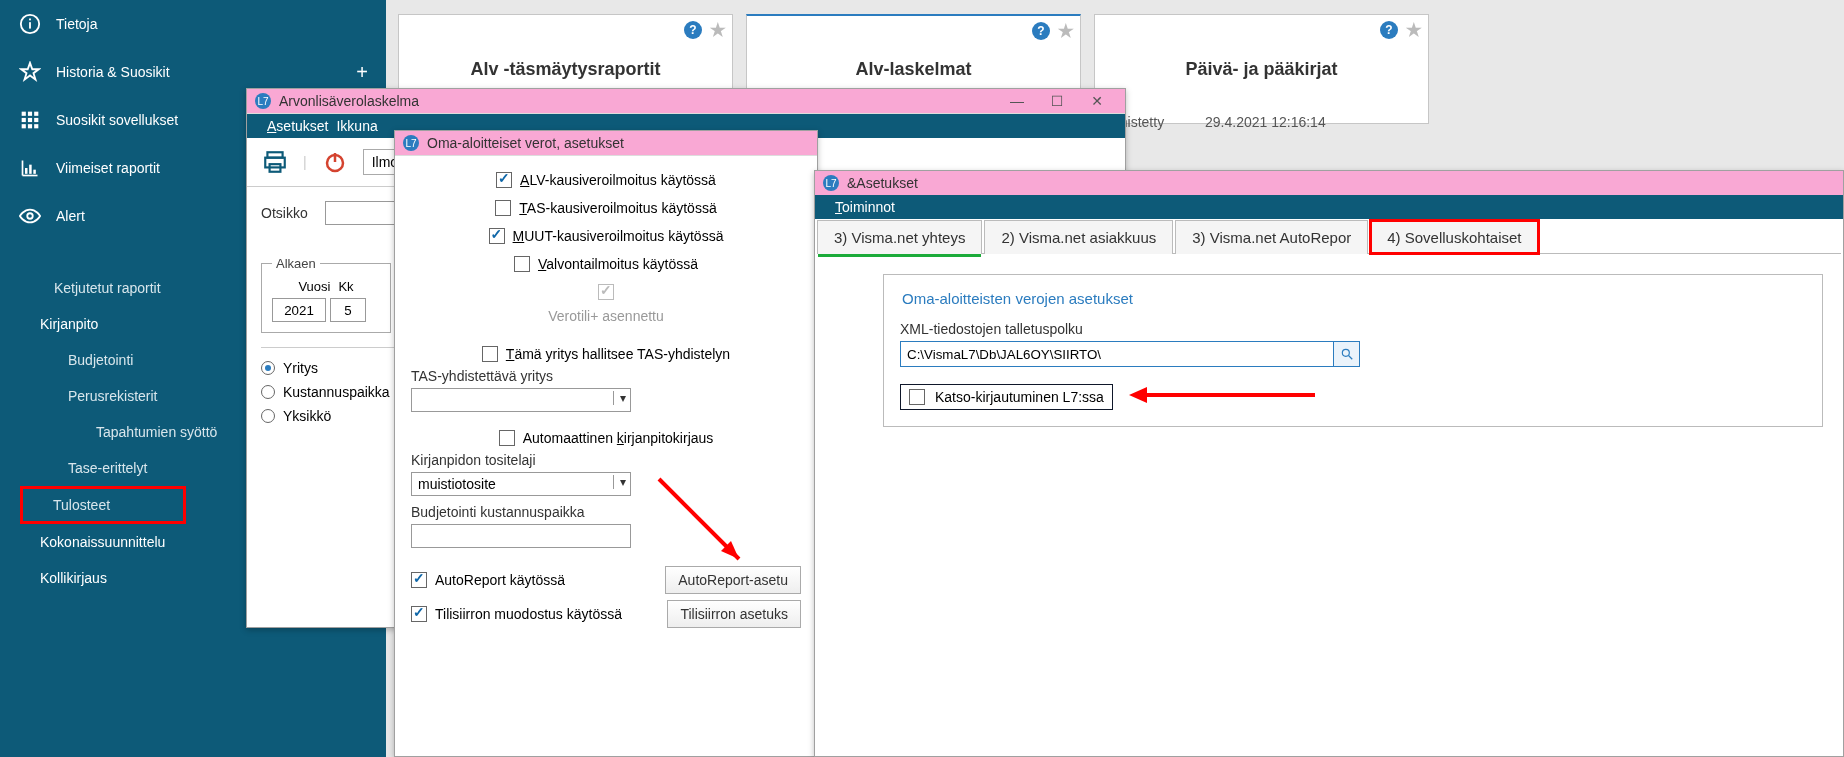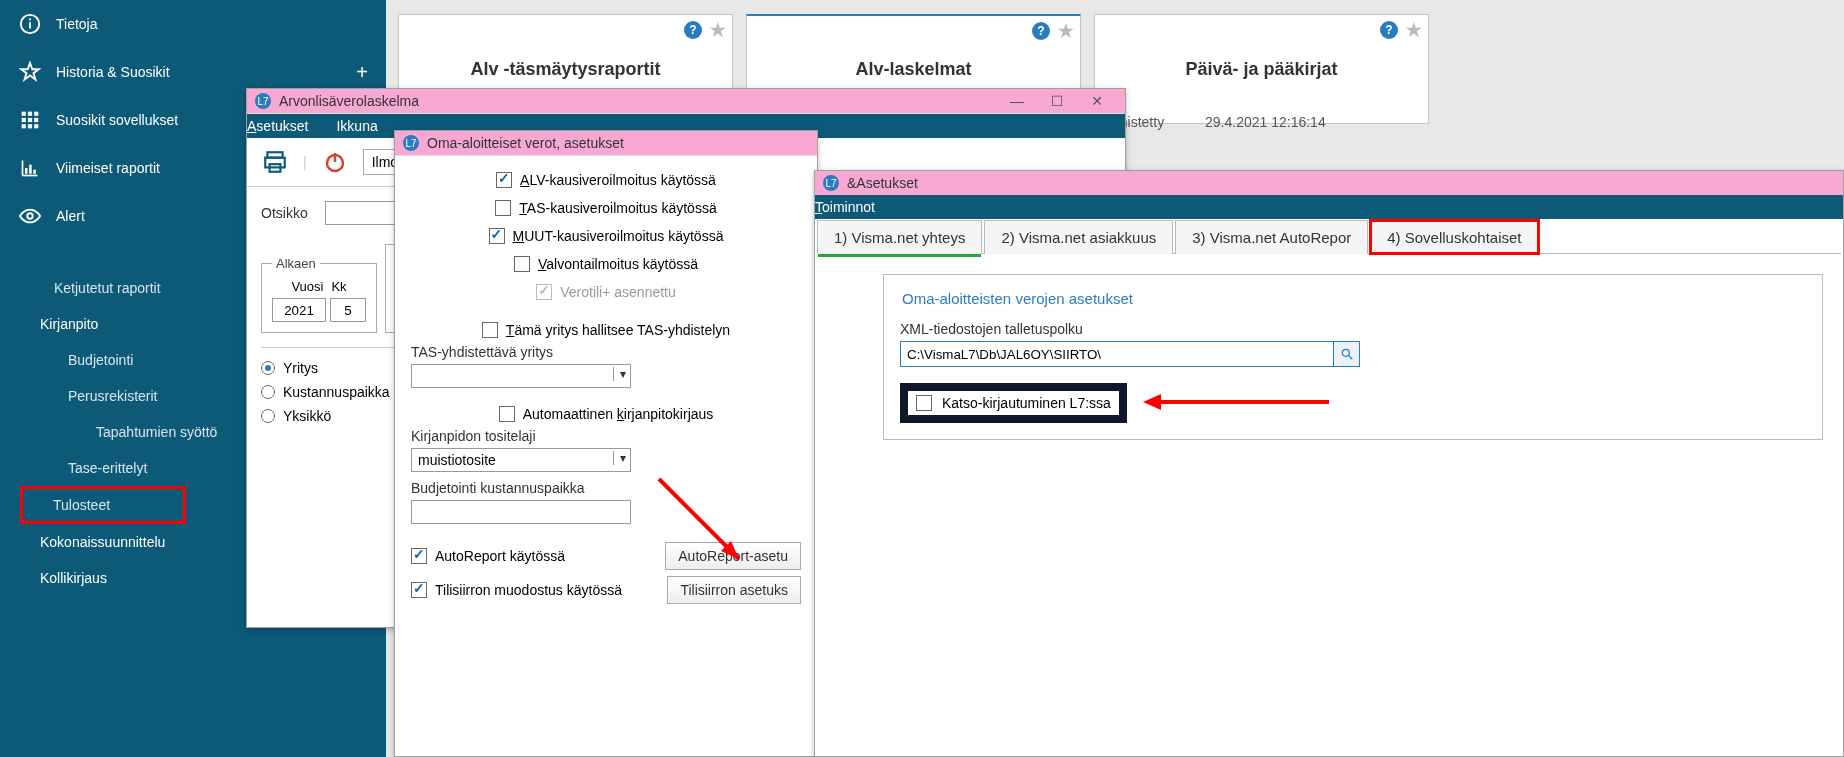--- a/index.html
+++ b/index.html
@@ -18,21 +18,21 @@
 .card { position: absolute; top: 14px; background: #fff; border: 1px solid #c6c6c6; height: 110px; display:flex; align-items:center; justify-content:center; font-weight:600; font-size:18px; color:#333; }
 .card .help { position:absolute; top:6px; right:30px; width:18px; height:18px; background:#2b7cbf; border-radius:50%; color:#fff; font-size:12px; display:flex; align-items:center; justify-content:center; }
 .card .star { position:absolute; top:4px; right:6px; color:#bbb; font-size:18px; }
 
 
 .win { position:absolute; background:#fff; border:1px solid #a0a0a0; box-shadow:0 2px 6px rgba(0,0,0,0.25); }
 .titlebar { background:#f9a8d4; padding:4px 8px; display:flex; align-items:center; border-bottom:1px solid #ddd; }
 .titlebar .tb-icon { width:16px; height:16px; background:#2b7cbf; border-radius:50%; color:#fff; font-size:10px; display:flex; align-items:center; justify-content:center; margin-right:8px;}
 .titlebar .title-text { flex:1; color:#333; }
 .titlebar .ctrl { width:40px; text-align:center; color:#555; font-size:14px; cursor:pointer; }
-.menubar { background:#0d5a78; color:#fff; padding:4px 0; font-size:14px; display:flex; gap:28px; }
+.menubar { background:#0d5a78; color:#fff; padding:4px 20px; font-size:14px; display:flex; gap:8px; }
 .menubar span u { text-decoration: underline; }
 
 
 .toolbar { display:flex; align-items:center; padding:6px 10px; gap:10px; border-bottom:1px solid #ccc; }
 .tb-btn { width:36px; height:36px; border:none; background:none; display:flex; align-items:center; justify-content:center; cursor:pointer; }
 .combo { border:1px solid #aaa; padding:4px 24px 4px 8px; position:relative; background:#fff; display:inline-block; min-width:54px;}
 .combo::after { content:"▾"; position:absolute; right:6px; top:4px; color:#555;}
 .fields { padding:8px 14px; }
 .row { display:flex; align-items:center; margin:6px 0; }
 .label { color:#333; }
@@ -58,21 +58,21 @@
 .tabs { display:flex; border-bottom:1px solid #bbb; background:#fff; margin:0 2px; }
 .tab { padding:8px 16px; border:1px solid #bbb; border-bottom:none; background:#f5f5f5; margin-right:2px; color:#333; cursor:pointer; font-size:15px; position:relative; top:1px;}
 .tab.redbox { outline:3px solid #ff0000; outline-offset:-2px; }
 .tab.firstactive::after { content:""; position:absolute; left:0; right:0; bottom:-3px; height:3px; background:#1cab3a; }
 .panel { padding:20px; }
 .group { border:1px solid #bbb; padding:16px;margin-left:48px; }
 .group-title { color:#2b7cbf; font-size:15px; margin:-28px 0 14px -4px; background:#fff; display:inline-block; padding:0 6px;}
 .pathbox { display:flex; align-items:center; }
 .pathbox input { flex:1; border:1px solid #2b7cbf; padding:4px 6px; height:26px; }
 .pathbox .browse { width:26px; height:26px; border:1px solid #2b7cbf; border-left:none; background:#eaf3fb; display:flex; align-items:center; justify-content:center; cursor:pointer; color:#2b7cbf; font-size:14px;}
-.redframe { border:8px solid #0f172a; padding:4px 8px; display:inline-flex; align-items:center; gap:10px;}
+.redframe { border:1px solid #0f172a; padding:4px 8px; display:inline-flex; align-items:center; gap:10px;}
 .redarrow { position:absolute; }
 .redarrow svg line,.redarrow svg path { stroke:#ff0000; stroke-width:4; fill:none; }
 .redarrow svg polygon { fill:#ff0000; }
 
 .timestamp { position:absolute; color:#555; font-size:14px; }
 .underline-key { text-decoration: underline; }
 </style>
 </head>
 <body>
 
@@ -194,21 +194,21 @@
         </svg>
     </button>
     <span class="combo">Ilmoitu</span>
   </div>
   <div class="fields">
     <div class="row">
       <span class="label" style="width:64px;">Otsikko</span>
       <input type="text" class="field" style="width: 80px;" value="">
     </div>
     <div style="display:flex;gap:8px;margin-top:6px;">
-      <fieldset style="width:116px;margin-top:25px;">
+      <fieldset style="width:130px;margin-top:25px;">
         <legend>Alkaen</legend>
         <div style="display:flex;gap:8px;justify-content:center;font-size:13px;">
             <span>Vuosi</span>
             <span>Kk</span>
           </div>
         <div style="display:flex;gap:4px;margin-top:4px;">
           <input type="text" class="field" style="width: 54px; text-align: center;" value="2021">
           <input type="text" class="field" style="width: 36px; text-align: center;" value="5">
         </div>
       </fieldset>
@@ -250,21 +250,21 @@
         <span><span class="underline-key">T</span>AS-kausiveroilmoitus käytössä</span>
       </div>
     <div class="check-row">
         <span class="chk checked"></span>
         <span><span class="underline-key">M</span>UUT-kausiveroilmoitus käytössä</span>
       </div>
     <div class="check-row">
         <span class="chk"></span>
         <span><span class="underline-key">V</span>alvontailmoitus käytössä</span>
       </div>
-    <div class="check-row" style="color:#999;">
+    <div class="check-row" style="color:#999;flex-direction:column;">
         <span class="chk disabled checked"></span>
         <span>Verotili+ asennettu</span>
       </div>
     <div class="check-row" style="margin-top:10px;">
         <span class="chk"></span>
         <span><span class="underline-key">T</span>ämä yritys hallitsee TAS-yhdistelyn</span>
       </div>
     <div class="label">TAS-yhdistettävä yritys</div>
     <div class="sel" style="margin:4px 0 12px;"></div>
     <div class="check-row">
@@ -301,21 +301,21 @@
 
 <div class="win" style="left:814px;top:170px;width:1030px;height:587px;">
   <div class="titlebar" style="border-bottom:none;">
     <span class="tb-icon">L7</span>
     <span class="title-text">&amp;Asetukset</span>
   </div>
   <div class="menubar">
     <span><u>T</u>oiminnot</span>
   </div>
   <div class="tabs">
-    <div class="tab firstactive">1) Visma.net yhteys</div>
+    <div class="tab firstactive">3) Visma.net yhteys</div>
     <div class="tab">2) Visma.net asiakkuus</div>
     <div class="tab">3) Visma.net AutoRepor</div>
     <div class="tab redbox">4) Sovelluskohtaiset</div>
   </div>
   <div class="panel">
     <div class="group">
       <div class="group-title">Oma-aloitteisten verojen asetukset</div>
       <div class="label">XML-tiedostojen talletuspolku</div>
       <div class="pathbox" style="margin:4px 0 16px;width:460px;">
         <input type="text" value="C:\VismaL7\Db\JAL6OY\SIIRTO\" style="">

